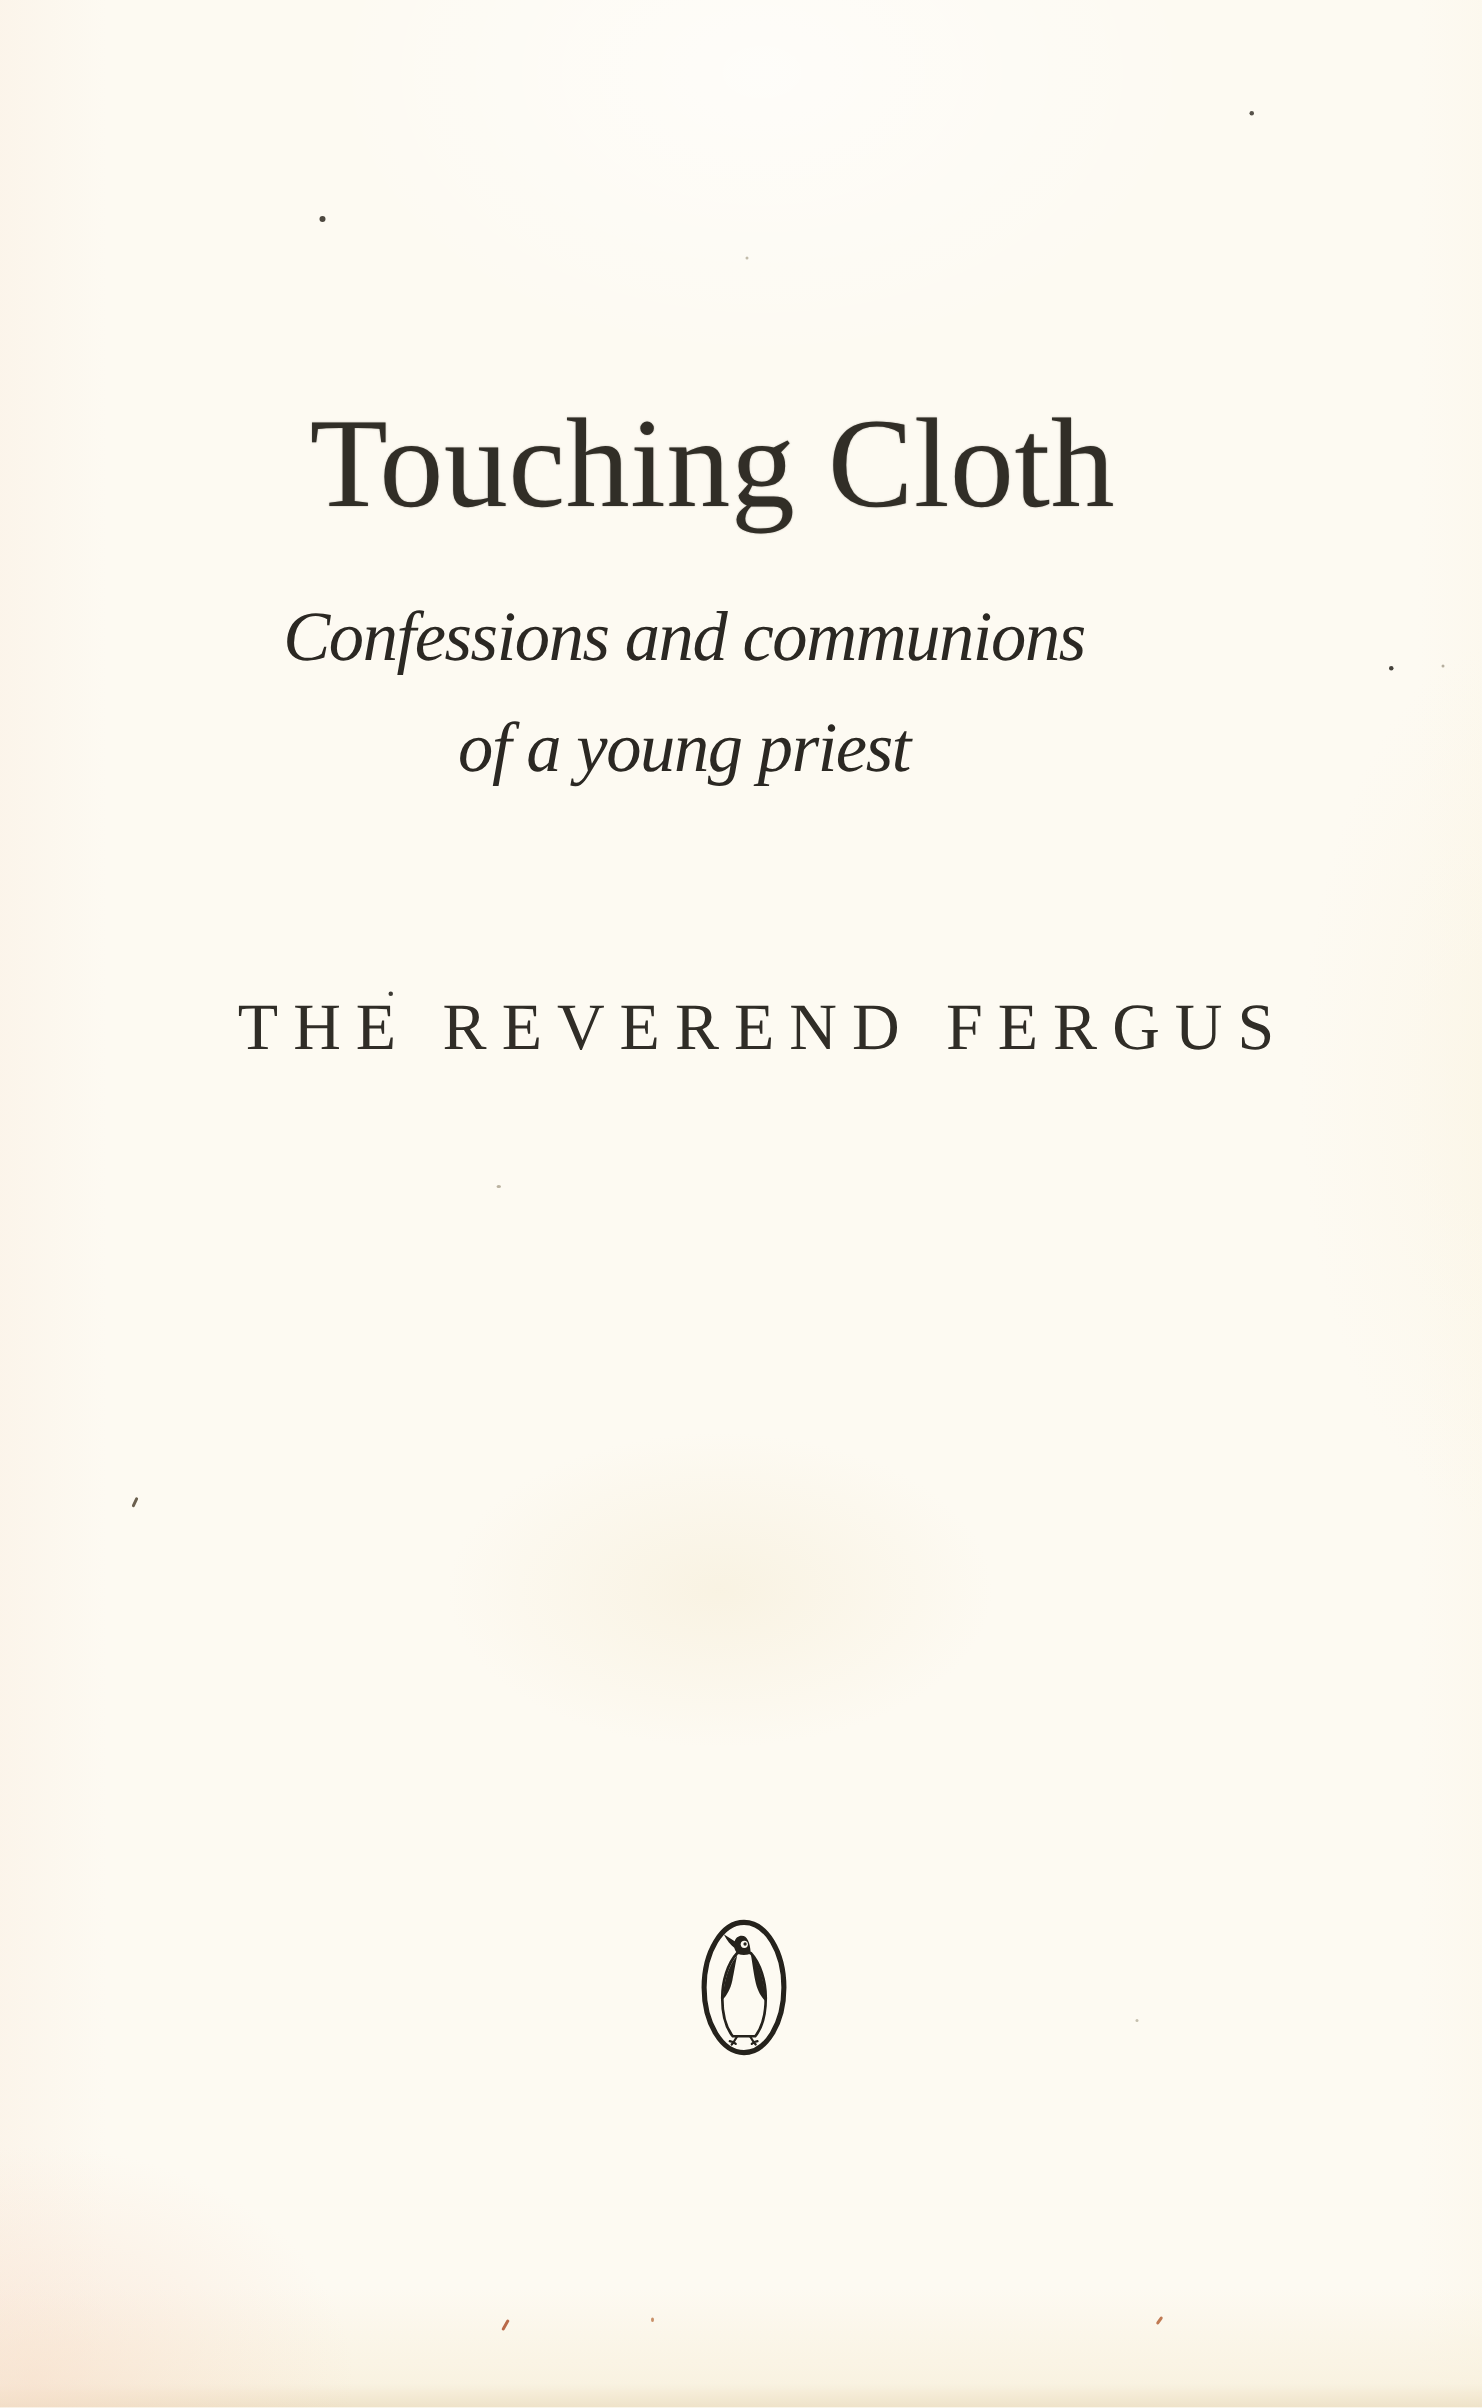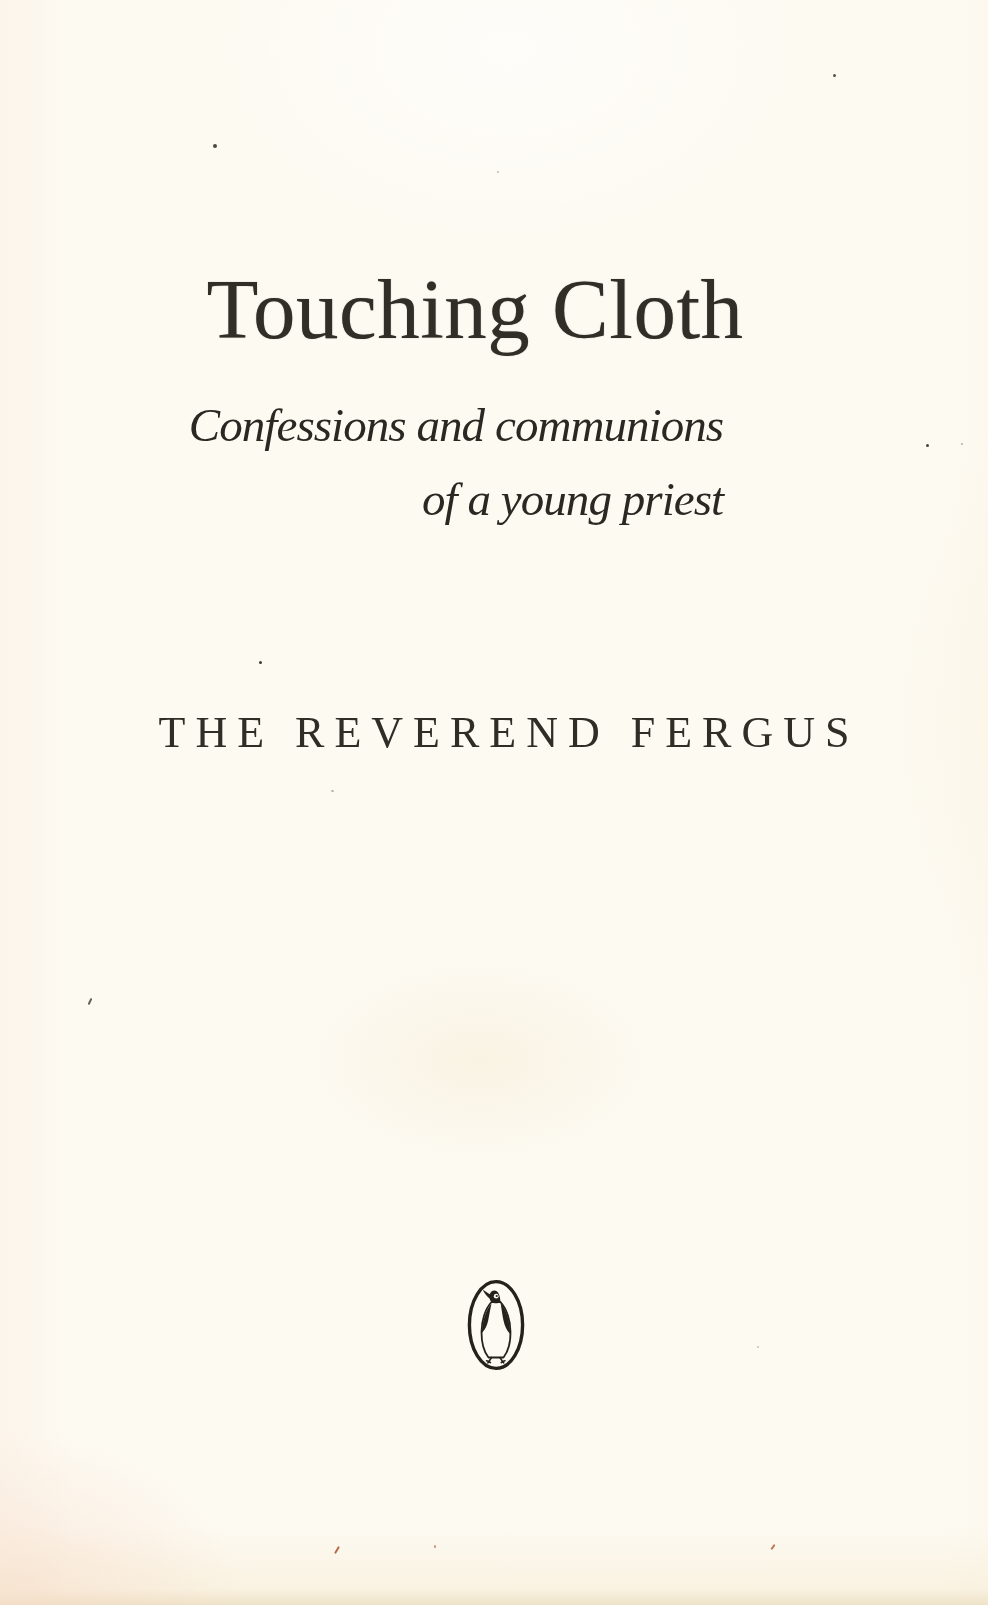--- a/index.html
+++ b/index.html
@@ -45,24 +45,23 @@
     transform: translateX(calc(-50% - 33px));
   }
   .subtitle {
     top: 388px;
     font-style: italic;
     font-size: 47px;
     line-height: 74px;
     letter-spacing: -0.02em;
     color: #2b2823;
     transform: translateX(calc(-50% - 52px));
-    text-align: right;
   }
   .author {
-    top: 704px;
+    top: 656px;
     font-size: 44px;
     line-height: 58px;
     letter-spacing: 10px;
     color: #302d27;
     transform: translateX(calc(-50% + 1px));
     text-align: right;
   }
   .logo {
     top: 1277px;
     transform: translateX(calc(-50% - 12px));

